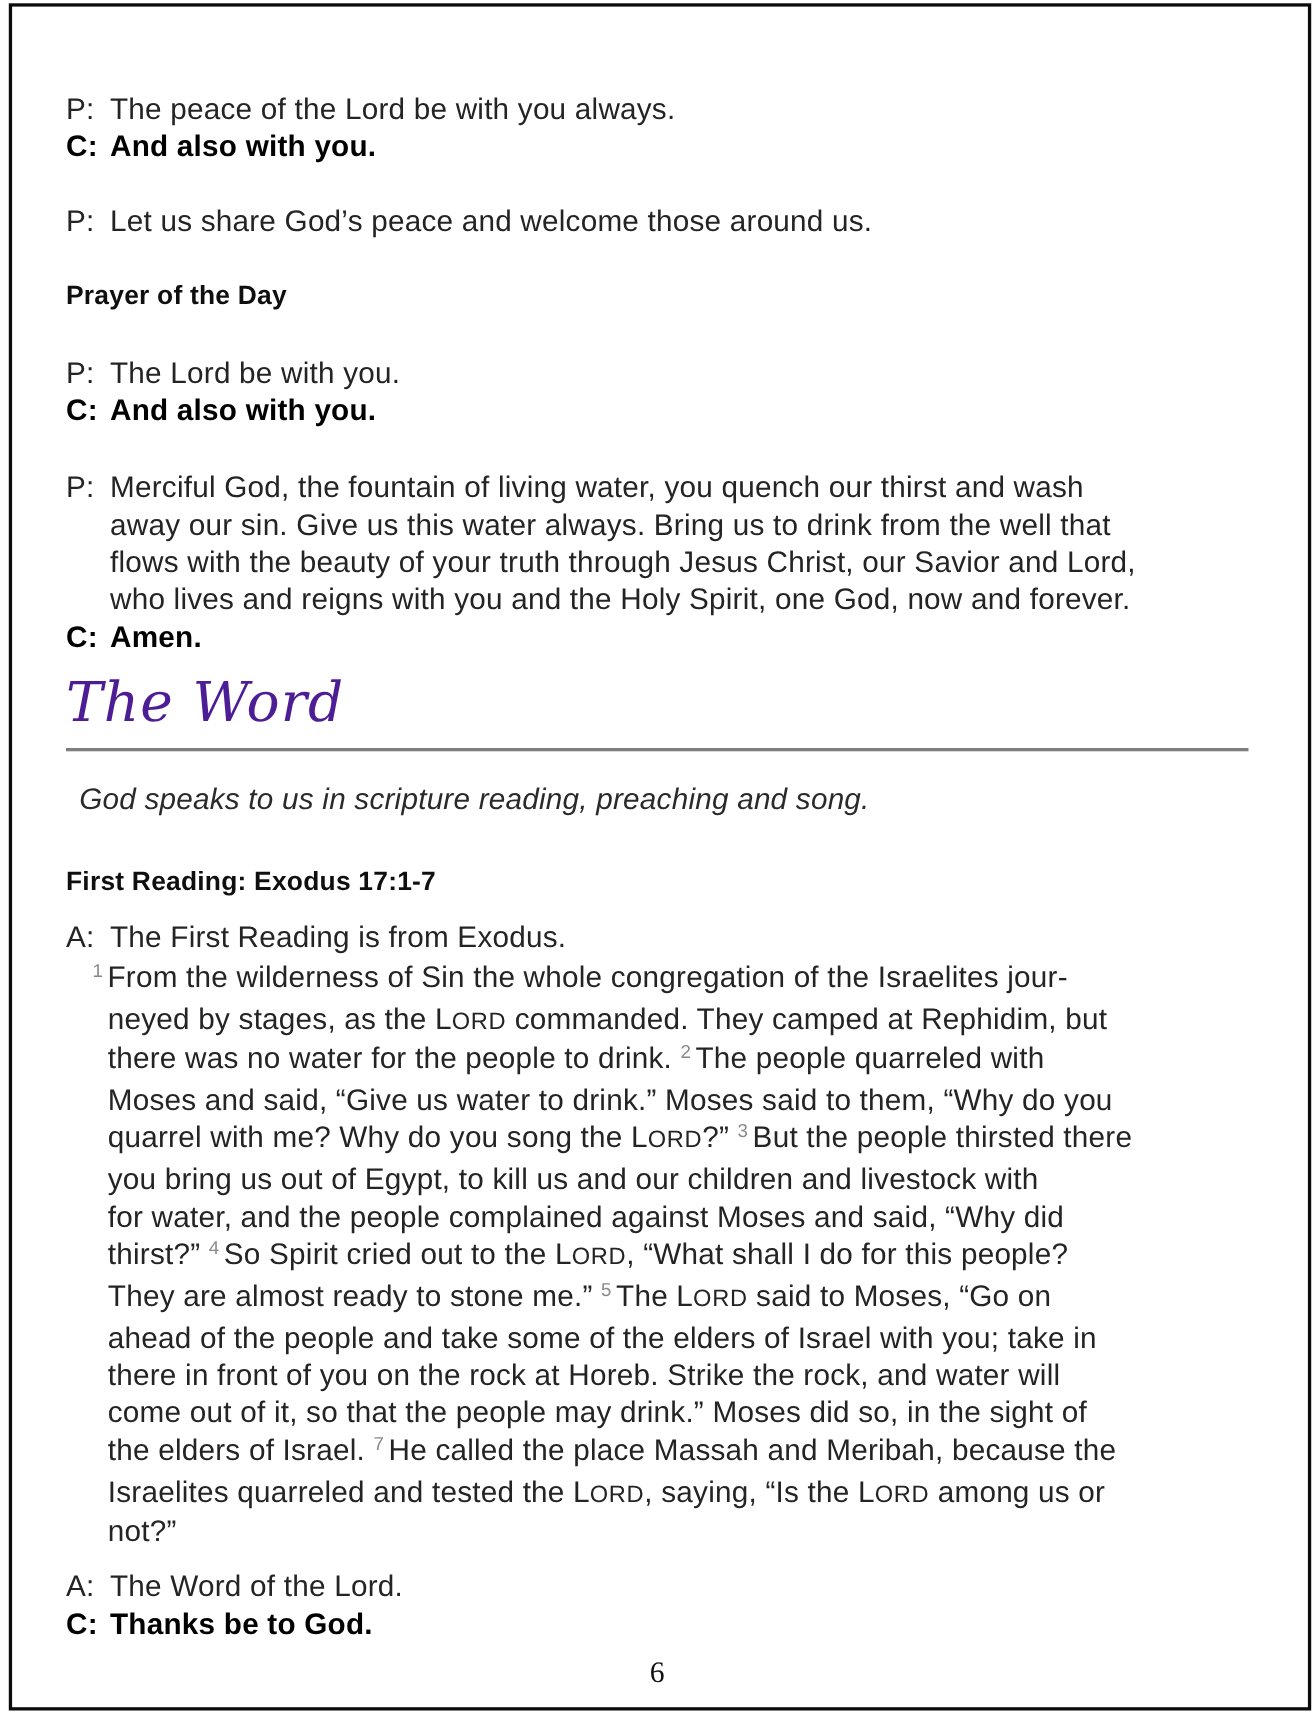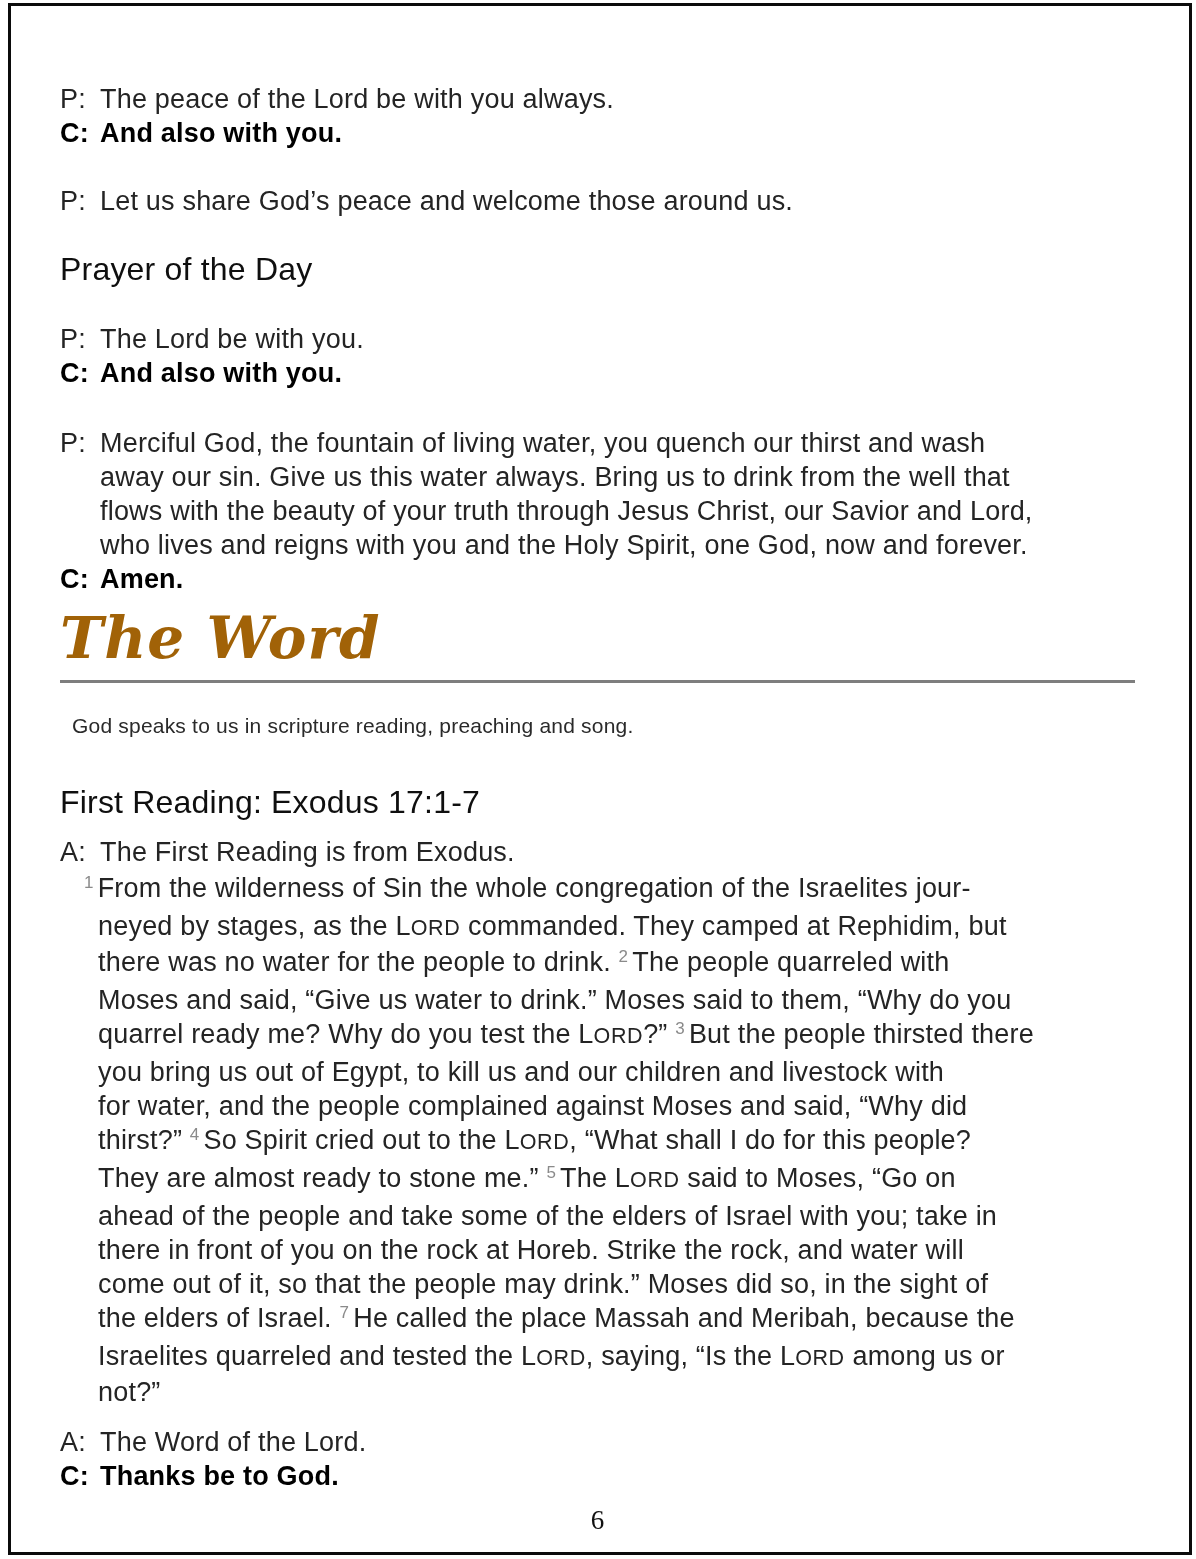--- a/index.html
+++ b/index.html
@@ -17,39 +17,39 @@
     background: #ffffff;
     overflow: hidden;
   }
   .row { display: flex; font-size: 27px; line-height: 34px; letter-spacing: 0.2px; }
   .row .lab { width: 40px; flex: 0 0 40px; }
   .row .txt { flex: 1; }
   .row.bold { font-weight: bold; color: #000000; }
 
   .mt-invite   { margin-top: 34px; }
   h3.head {
-    font-size: 32px; line-height: 34px; font-weight: normal; color: #0f0f0f;
+    font-size: 24px; line-height: 34px; font-weight: bold; color: #0f0f0f;
     margin: 34px 0 0 0; letter-spacing: 0.2px;
   }
   #prayer-greeting { margin-top: 36px; }
   #prayer-collect  { margin-top: 36px; }
 
   h1.script {
     font-family: "DejaVu Serif", serif;
-    font-style: italic; font-weight: bold;
-    font-size: 58px; line-height: 76px;
-    margin: 4px 0 0 0; color: #a16207;
+    font-style: italic; font-weight: normal;
+    font-size: 50px; line-height: 76px;
+    margin: 4px 0 0 0; color: #4c1d95;
     letter-spacing: 1px;
   }
   hr.divider {
     border: none; border-top: 3px solid #7e7e7e;
     margin: 4px 0 0 0;
   }
   p.subtitle {
-    font-size: 21px; line-height: 34px;
+    font-style: italic; font-size: 27px; line-height: 34px;
     margin: 26px 0 0 0; padding-left: 12px; color: #2a2a2a;
     letter-spacing: 0.2px;
   }
   h3.reading-head { margin-top: 42px; }
   #reading-intro { margin-top: 16px; }
 
   .verse { margin-top: 2px; padding-left: 38px; }
   .vline { font-size: 27px; line-height: 34px; letter-spacing: 0.2px; }
   .vline .sup {
     font-size: 17px; color: #8a8a8a;
@@ -126,21 +126,21 @@
         <div class="row">
           <span class="lab">A:</span>
           <div class="txt">The First Reading is from Exodus.</div>
         </div>
       </div>
     <div id="verse-block" class="verse">
         <div class="vline"><span class="sup">1</span><span class="txt">From the wilderness of Sin the whole congregation of the Israelites jour-</span></div>
         <div class="vline"><span class="txt">neyed by stages, as the L</span><span class="sc">ORD</span><span class="txt"> commanded. They camped at Rephidim, but</span></div>
         <div class="vline"><span class="txt">there was no water for the people to drink. </span><span class="sup">2</span><span class="txt">The people quarreled with</span></div>
         <div class="vline"><span class="txt">Moses and said, “Give us water to drink.” Moses said to them, “Why do you</span></div>
-        <div class="vline"><span class="txt">quarrel ready me? Why do you test the L</span><span class="sc">ORD</span><span class="txt">?” </span><span class="sup">3</span><span class="txt">But the people thirsted there</span></div>
+        <div class="vline"><span class="txt">quarrel with me? Why do you song the L</span><span class="sc">ORD</span><span class="txt">?” </span><span class="sup">3</span><span class="txt">But the people thirsted there</span></div>
         <div class="vline"><span class="txt">you bring us out of Egypt, to kill us and our children and livestock with</span></div>
         <div class="vline"><span class="txt">for water, and the people complained against Moses and said, “Why did</span></div>
         <div class="vline"><span class="txt">thirst?” </span><span class="sup">4</span><span class="txt">So Spirit cried out to the L</span><span class="sc">ORD</span><span class="txt">, “What shall I do for this people?</span></div>
         <div class="vline"><span class="txt">They are almost ready to stone me.” </span><span class="sup">5</span><span class="txt">The L</span><span class="sc">ORD</span><span class="txt"> said to Moses, “Go on</span></div>
         <div class="vline"><span class="txt">ahead of the people and take some of the elders of Israel with you; take in</span></div>
         <div class="vline"><span class="txt">there in front of you on the rock at Horeb. Strike the rock, and water will</span></div>
         <div class="vline"><span class="txt">come out of it, so that the people may drink.” Moses did so, in the sight of</span></div>
         <div class="vline"><span class="txt">the elders of Israel. </span><span class="sup">7</span><span class="txt">He called the place Massah and Meribah, because the</span></div>
         <div class="vline"><span class="txt">Israelites quarreled and tested the L</span><span class="sc">ORD</span><span class="txt">, saying, “Is the L</span><span class="sc">ORD</span><span class="txt"> among us or</span></div>
         <div class="vline"><span class="txt">not?”</span></div>

